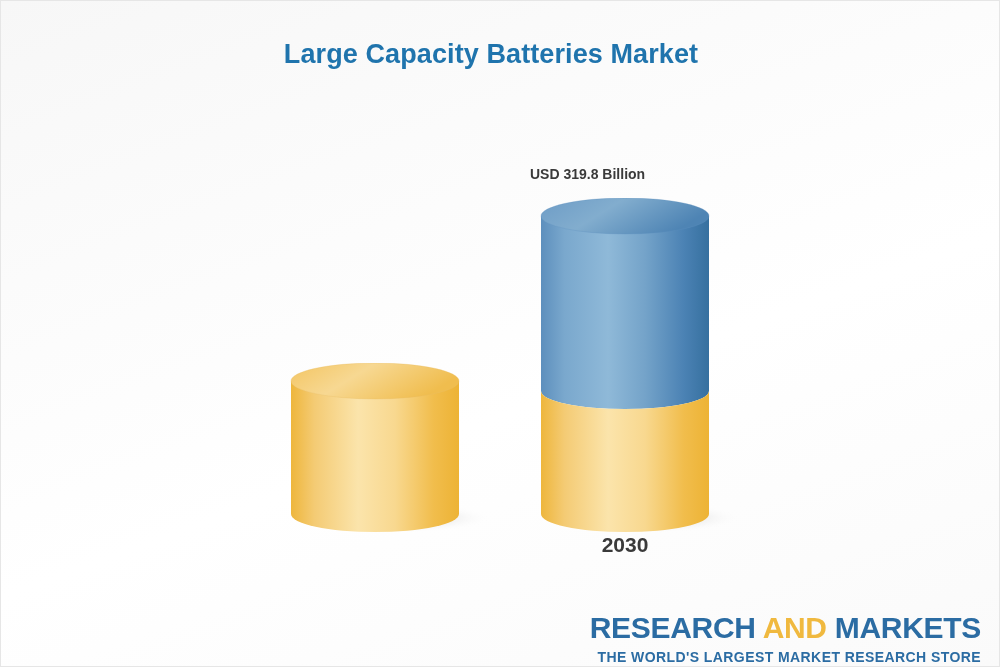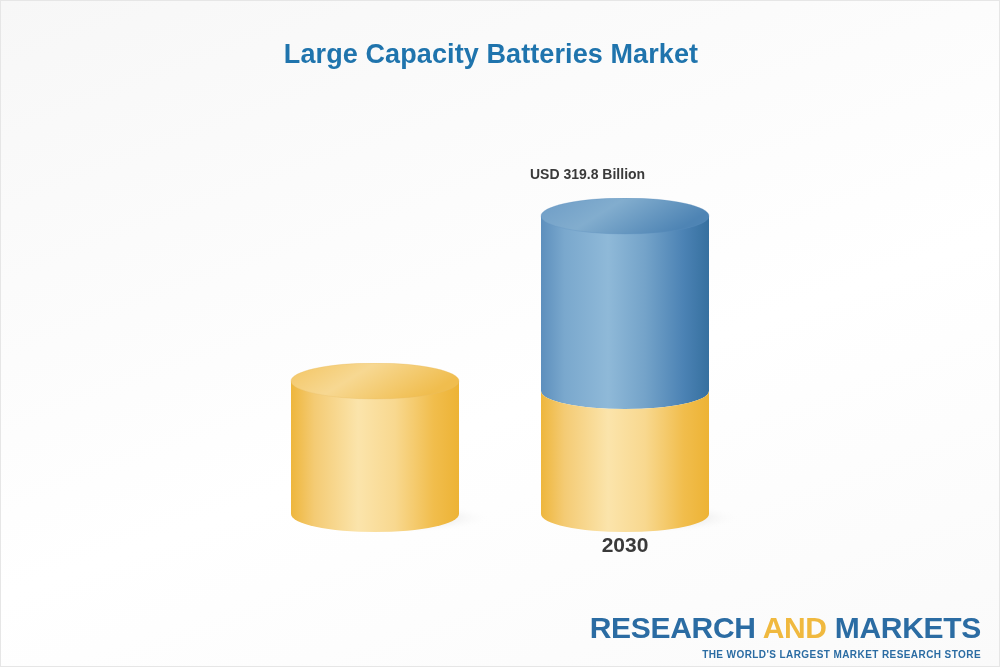--- a/index.html
+++ b/index.html
@@ -120,21 +120,21 @@
     font-weight: bold;
     color: #2b6ca3;
     letter-spacing: -0.3px;
     white-space: nowrap;
   }
   #logo-and {
     color: #f0b93f;
   }
   #logo-tagline {
     margin-top: 7px;
-    font-size: 10px;
+    font-size: 14px;
     font-weight: bold;
     color: #2b6ca3;
     letter-spacing: 0.42px;
     white-space: nowrap;
   }
 </style>
 </head>
 <body>
 
 <div id="canvas">

